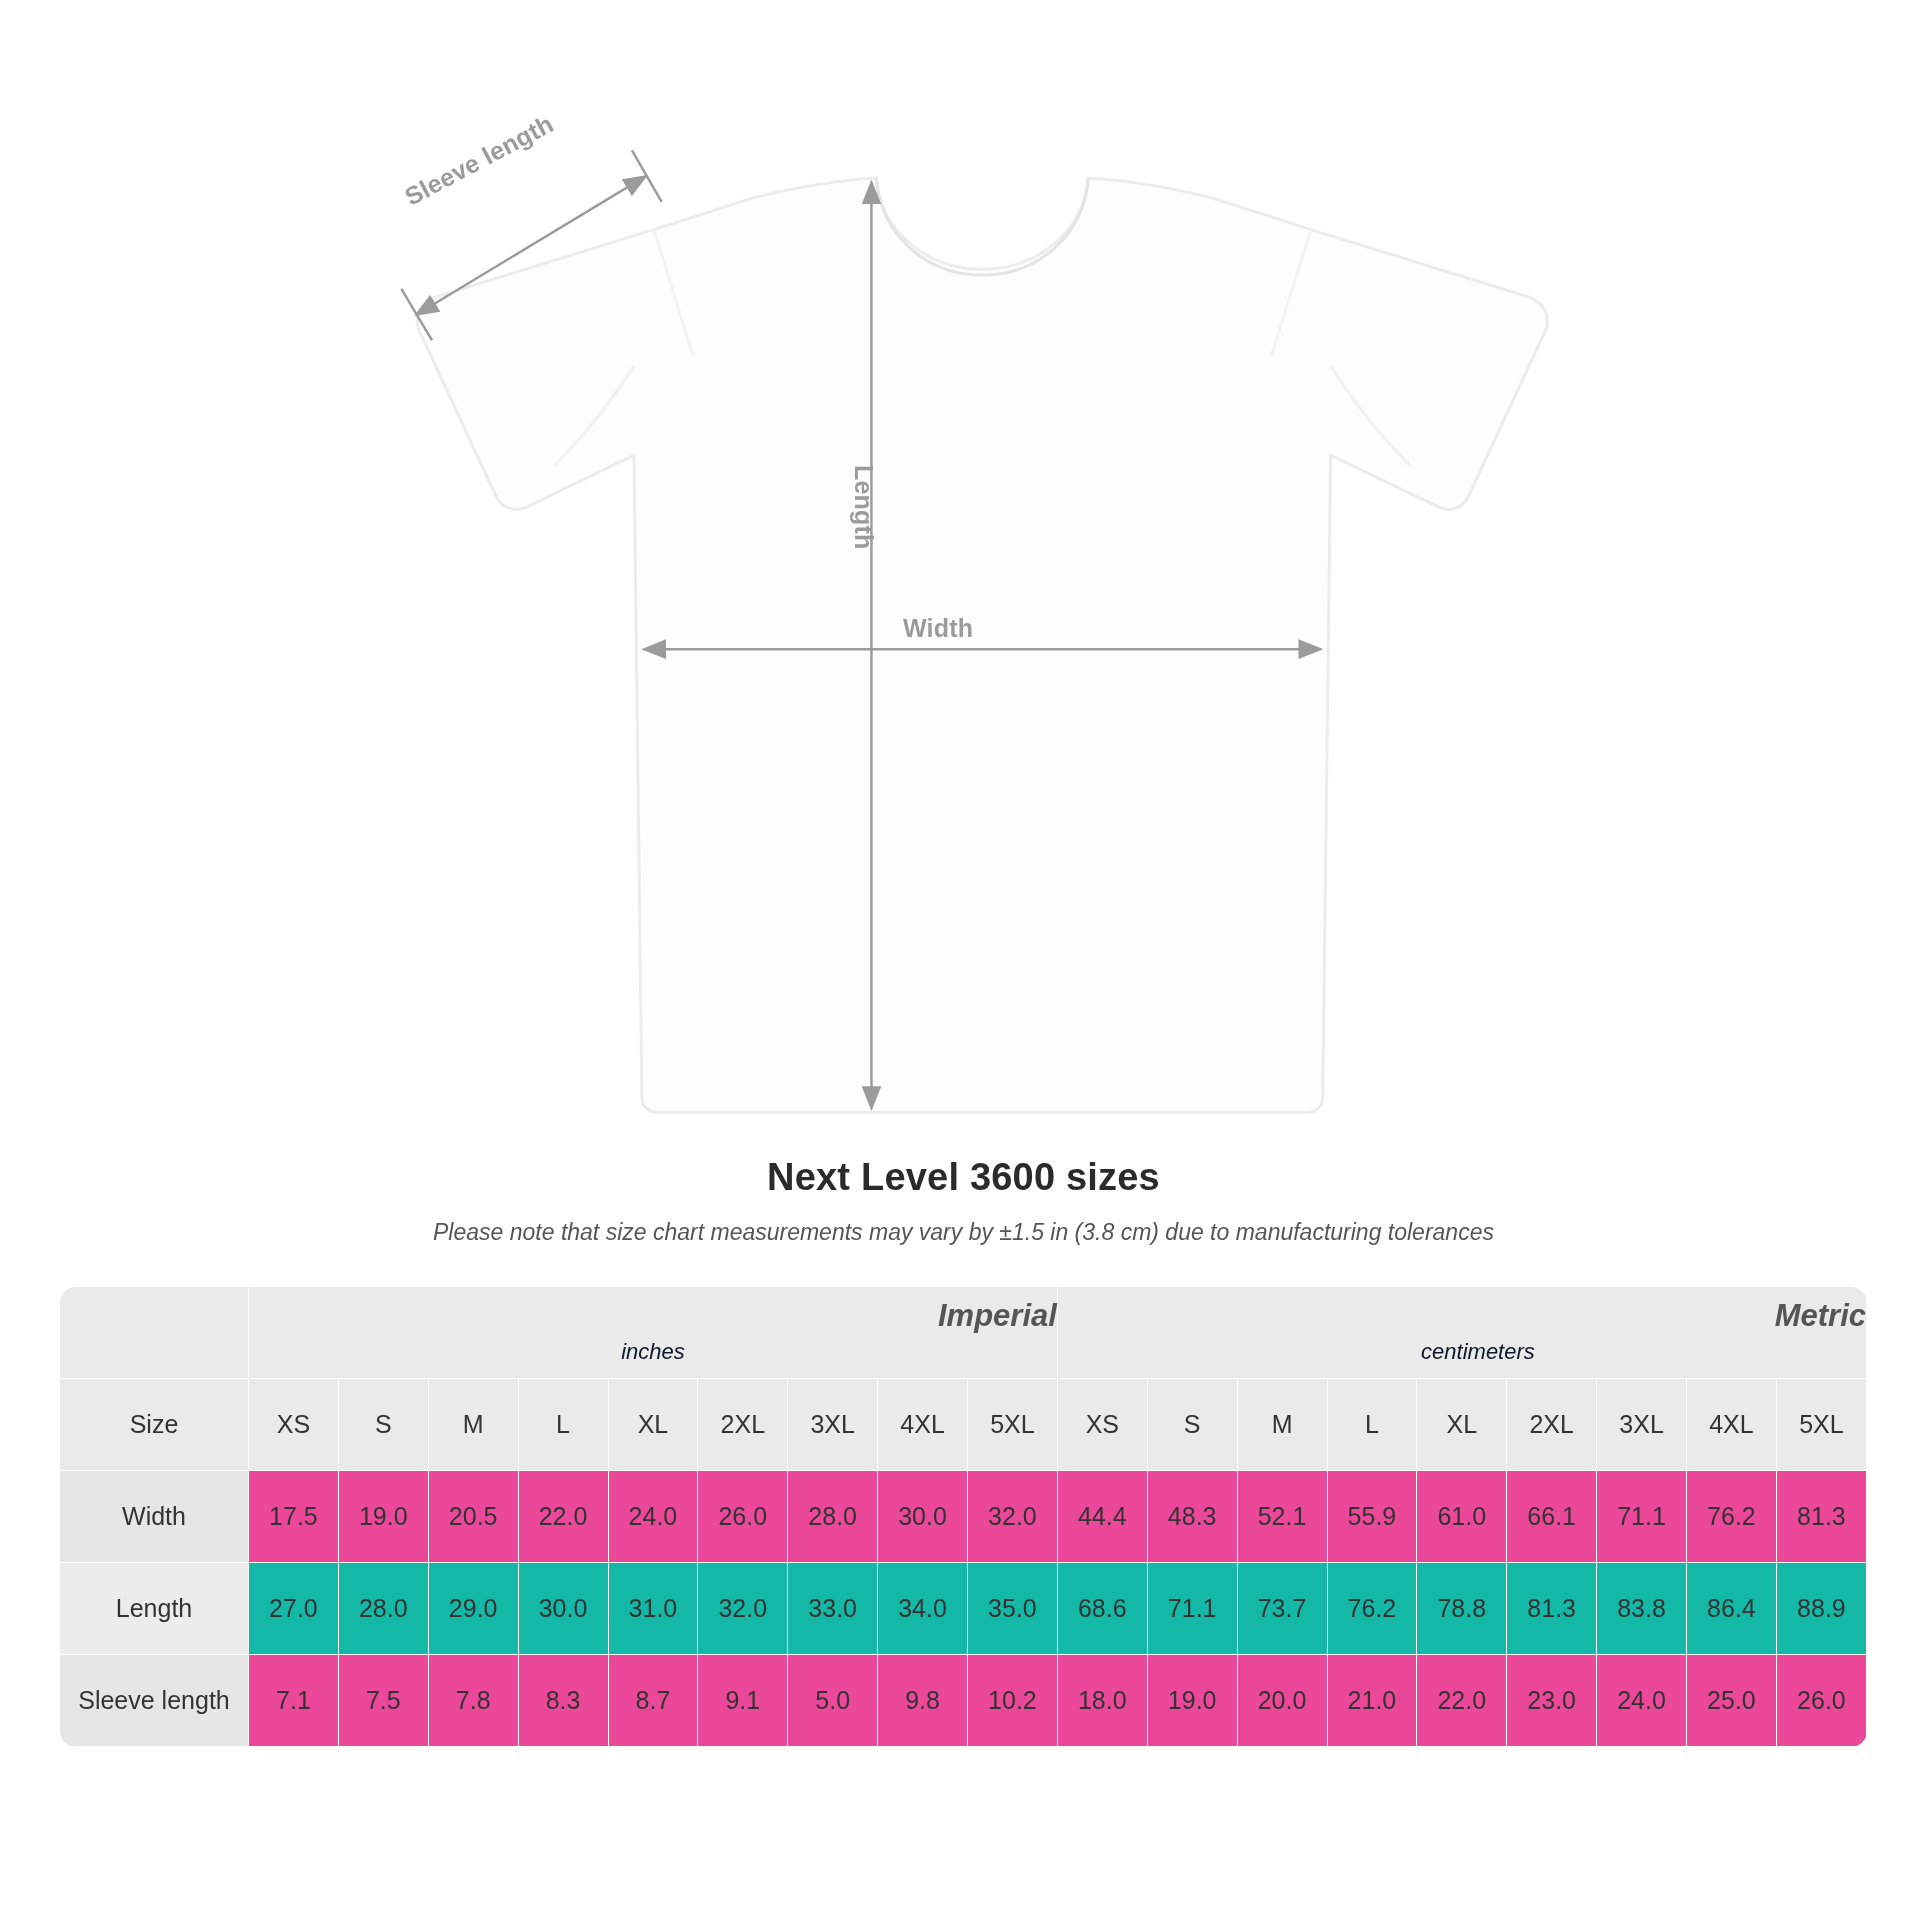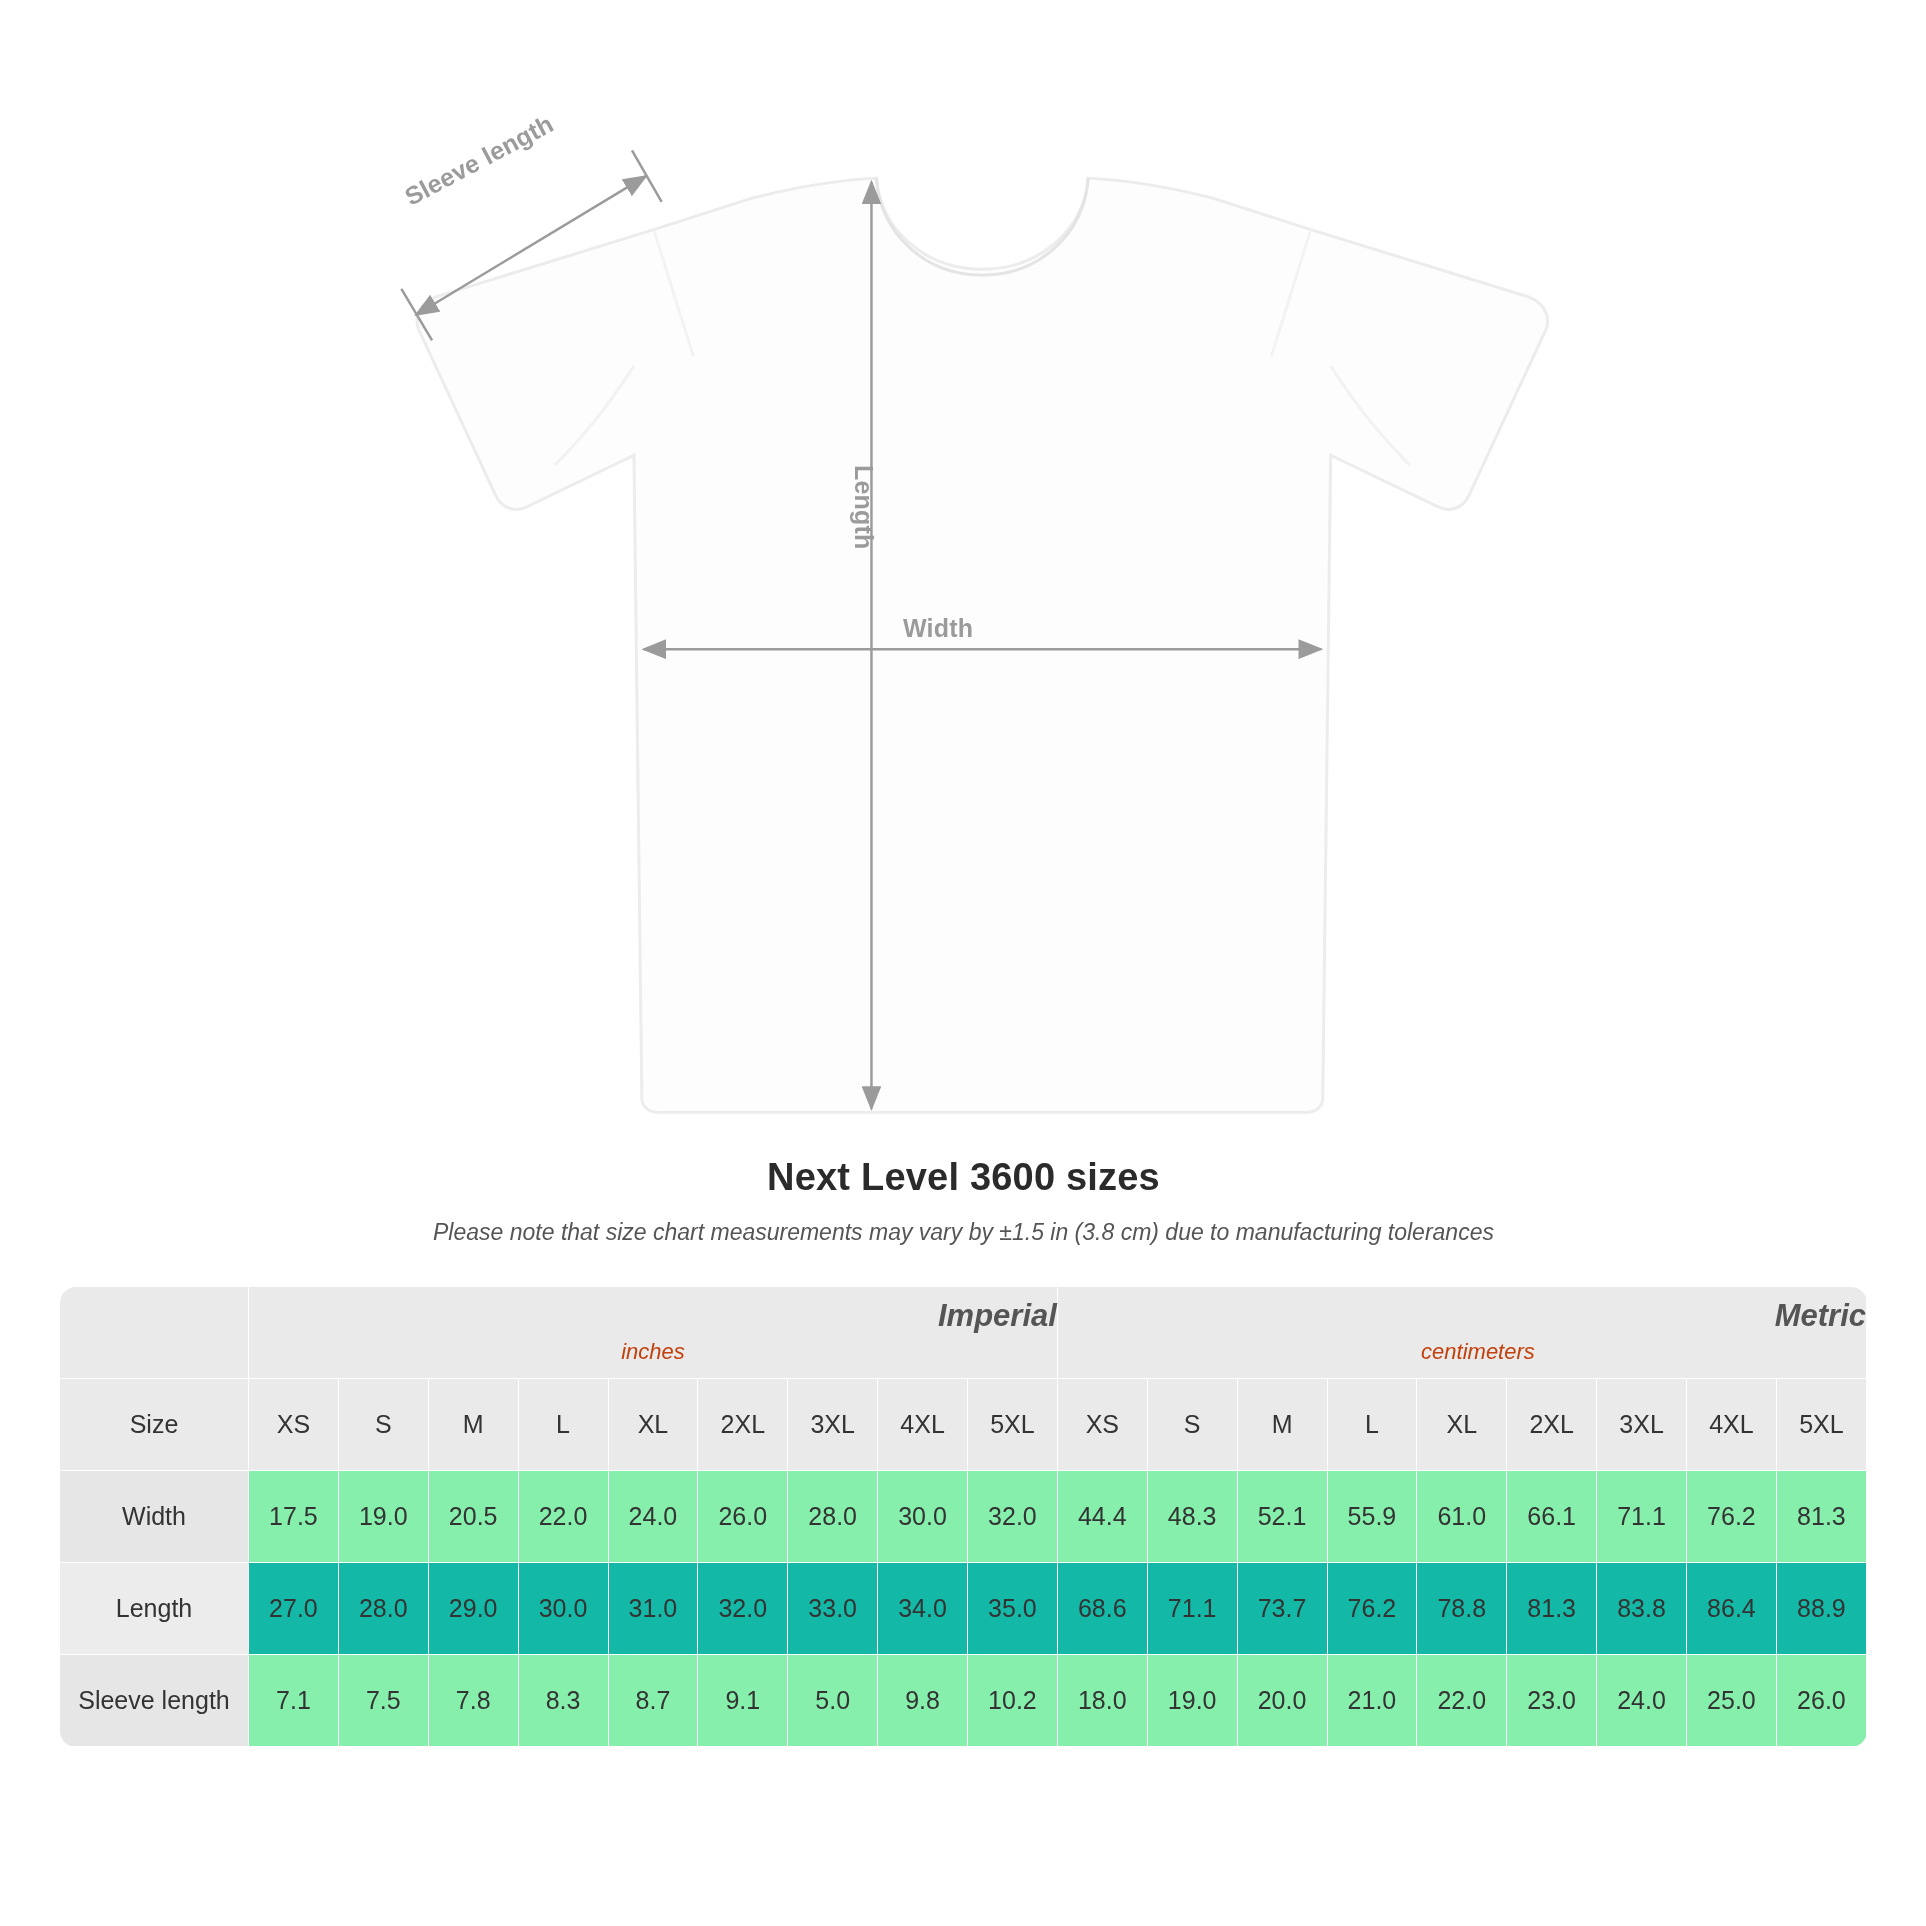--- a/index.html
+++ b/index.html
@@ -104,39 +104,39 @@
     font-size: 31px;
     font-weight: bold;
     font-style: italic;
     color: #555555;
     line-height: 1.25;
     text-align: right;
   }
   .unit-sub {
     font-size: 22px;
     font-style: italic;
-    color: #c2410c;
+    color: #0f172a;
     line-height: 1.5;
   }
   .corner-cell {
     background: #eaeaea !important;
   }
   .hdr-row td {
     background: #f1f1f1;
     font-weight: bold;
     color: #4a4a4a;
     font-size: 25px;
   }
   .row-label {
     background: #eaeaea !important;
     font-weight: bold;
     color: #3a3a3a;
     font-size: 25px;
   }
-  tr.band-a td.val { background: #86efac; }
+  tr.band-a td.val { background: #ec4899; }
   tr.band-b td.val { background: #14b8a6; }
   tr.band-a td.row-label { background: #e6e6e6 !important; }
   tr.band-b td.row-label { background: #ececec !important; }
   .col-label { width: 188px; }
   .table-wrap table tr:first-child td:first-child { border-top-left-radius: 16px; }
   .table-wrap table tr:first-child td:last-child { border-top-right-radius: 16px; padding-left: 32px; }
   .table-wrap table tr:last-child td:first-child { border-bottom-left-radius: 16px; }
   .table-wrap table tr:last-child td:last-child { border-bottom-right-radius: 16px; }
 </style>
 </head>

